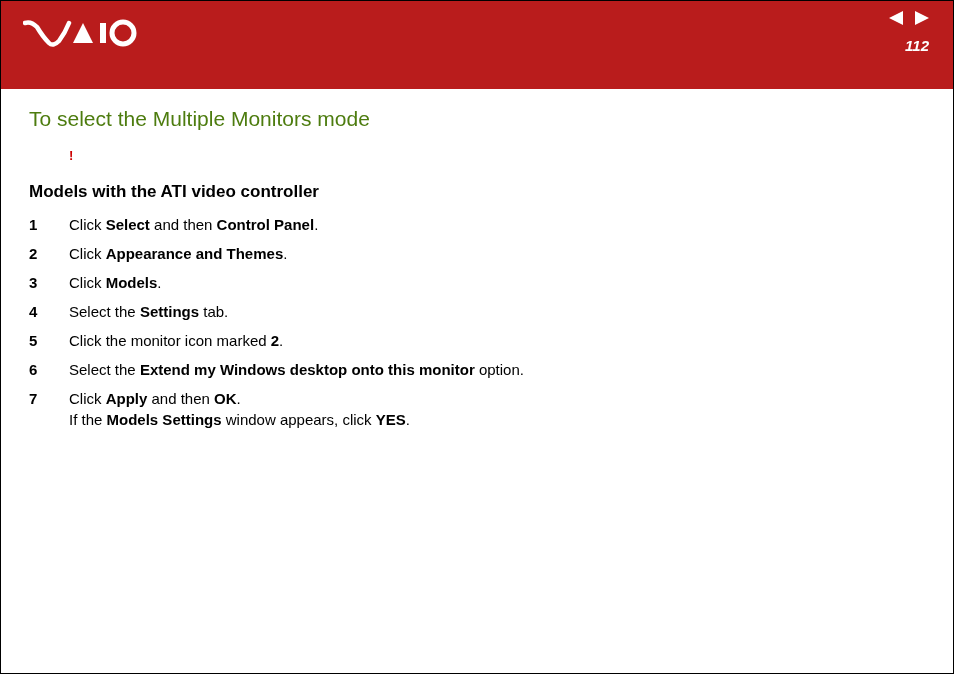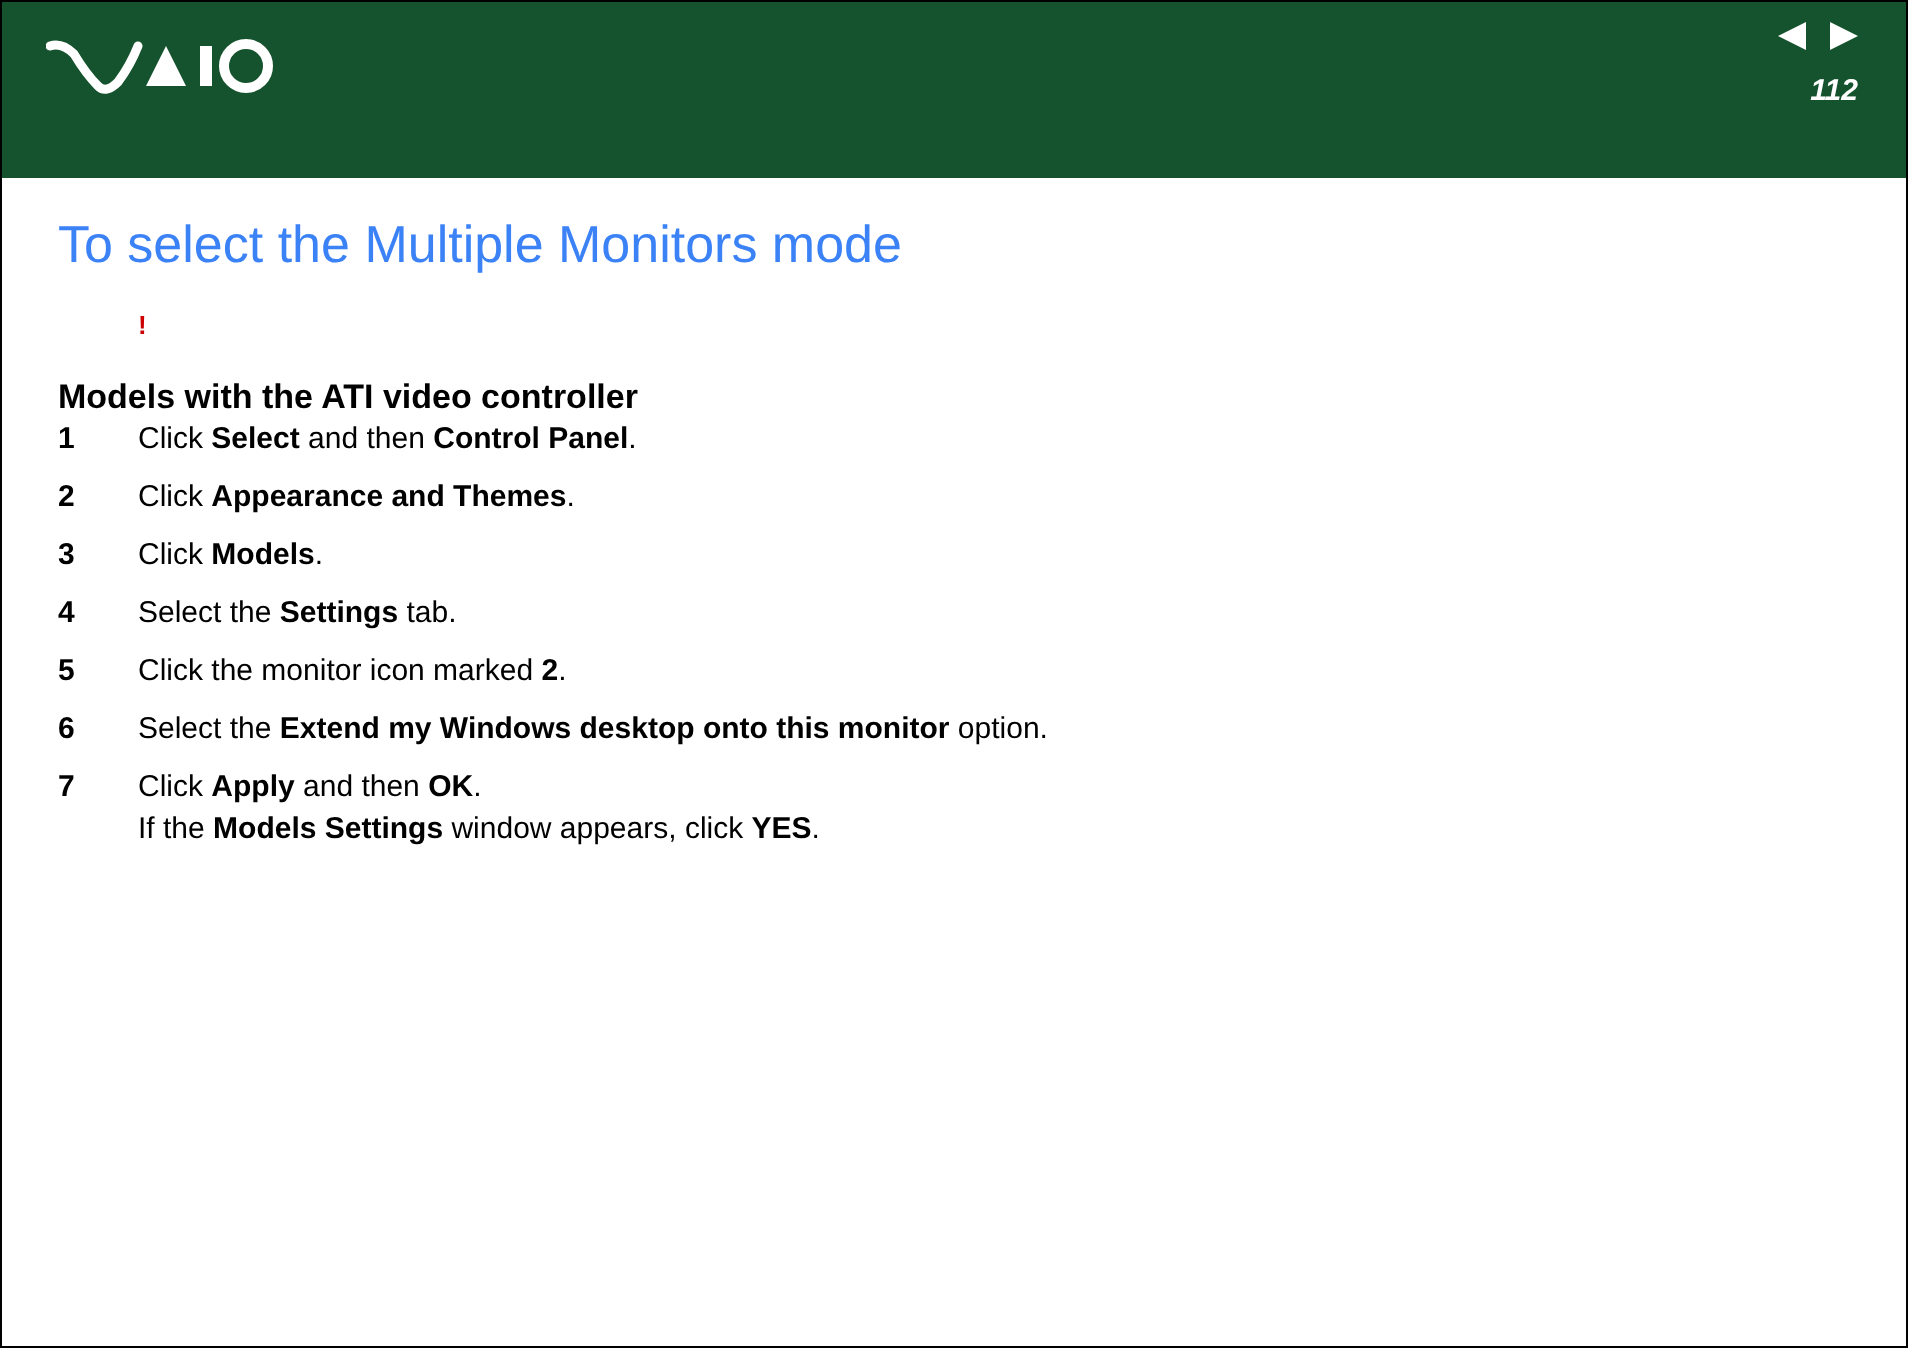--- a/index.html
+++ b/index.html
@@ -6,21 +6,21 @@
   body {
     width: 954px;
     height: 674px;
     font-family: Arial, Helvetica, sans-serif;
     color: #000;
     background: #fff;
     position: relative;
     border: 1px solid #000;
   }
   .header {
-    background: #14532d;
+    background: #b91c1c;
     height: 88px;
     position: relative;
     color: #fff;
   }
   .logo {
     position: absolute;
     left: 22px;
     top: 18px;
   }
   .nav-arrows {
@@ -45,22 +45,22 @@
     right: 24px;
     top: 60px;
     font-weight: bold;
     font-style: italic;
     font-size: 15px;
   }
   .content {
     padding: 18px 28px 0 28px;
   }
   .page-title {
-    color: #3b82f6;
-    font-size: 26px;
+    color: #4d7c0f;
+    font-size: 21px;
     font-weight: 400;
     margin-bottom: 18px;
   }
   .note-block {
     margin-left: 40px;
     margin-bottom: 20px;
     font-size: 13.5px;
     font-family: Arial, Helvetica, sans-serif;
   }
   .note-bang {
@@ -68,21 +68,21 @@
     font-weight: bold;
     font-size: 13px;
     display: block;
     line-height: 1;
     margin-bottom: 2px;
   }
   .note-text { font-family: Arial, Helvetica, sans-serif; }
   .subsection {
     font-size: 17px;
     font-weight: bold;
-    margin-bottom: 0;
+    margin-bottom: 12px;
   }
   .steps {
     list-style: none;
     font-size: 15px;
   }
   .steps li {
     display: flex;
     margin-bottom: 8px;
     line-height: 1.4;
   }

